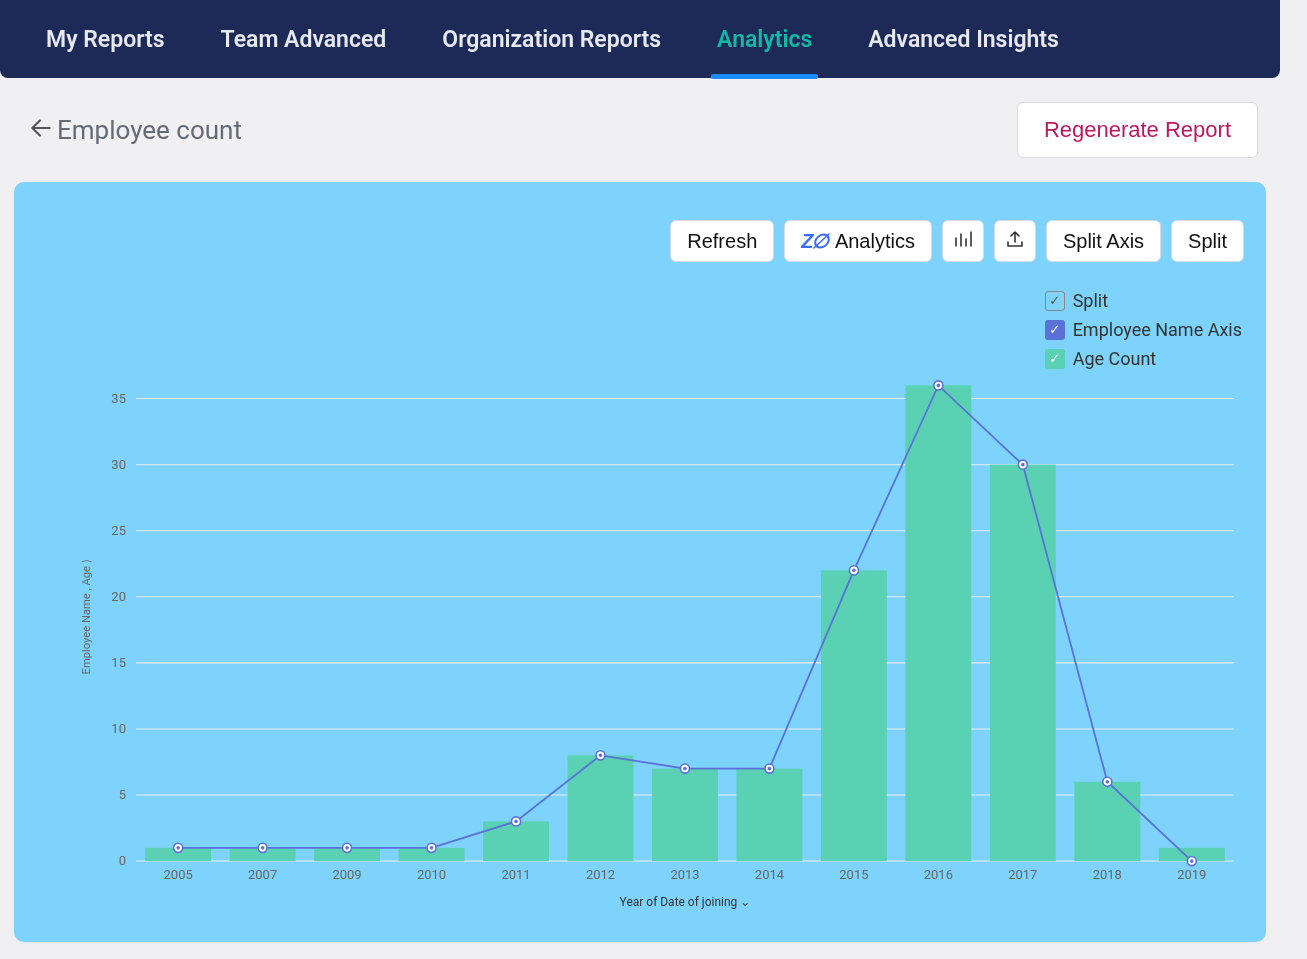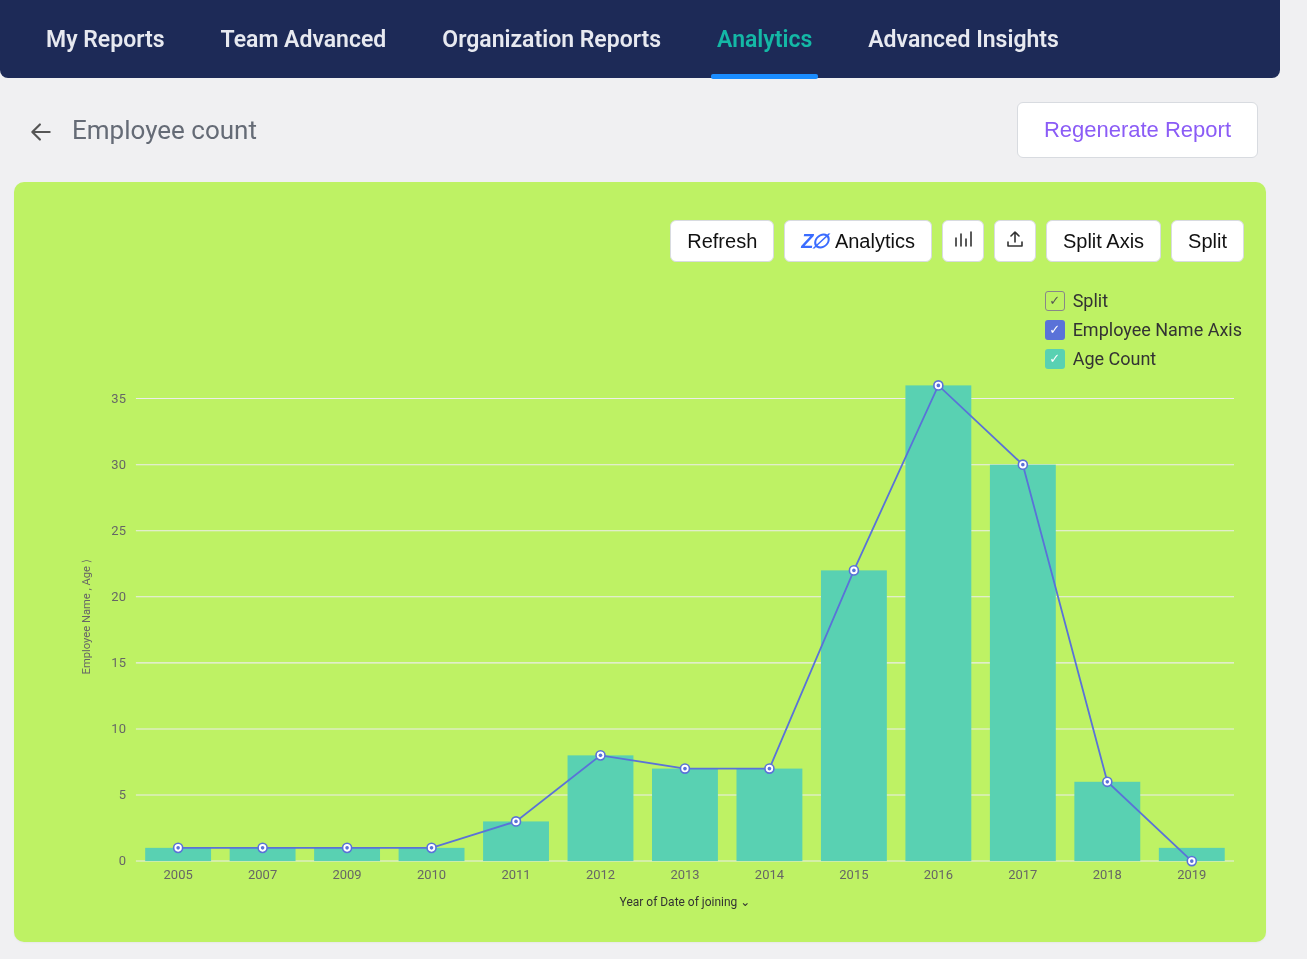--- a/index.html
+++ b/index.html
@@ -38,36 +38,36 @@
     height: 5px;
     background: #1a8cff;
     border-radius: 2px;
   }
   .page-head {
     display: flex;
     align-items: center;
     justify-content: space-between;
     padding: 24px 22px 24px 28px;
   }
-  .title-group { display: flex; align-items: flex-end; gap: 18px; }
+  .title-group { display: flex; align-items: flex-start; gap: 3px; }
   .back-arrow { width: 26px; height: 26px; cursor: pointer; }
   .back-arrow svg { display:block; }
   .page-title { font-size: 26px; color: #656b76; font-weight: 400; }
   .regen-btn {
     background: #fff;
     border: 1px solid #d8dbe0;
     border-radius: 6px;
     padding: 14px 26px;
     font-size: 22px;
-    color: #8b5cf6;
+    color: #be185d;
     font-weight: 500;
     cursor: pointer;
   }
   .card {
-    background: #bef264;
+    background: #7dd3fc;
     margin: 0 14px;
     border-radius: 10px;
     padding: 44px 22px 10px 22px;
     box-shadow: 0 1px 2px rgba(0,0,0,0.04);
     position: relative;
     height: 760px;
   }
   .toolbar {
     position: absolute;
     top: 38px; right: 22px;

